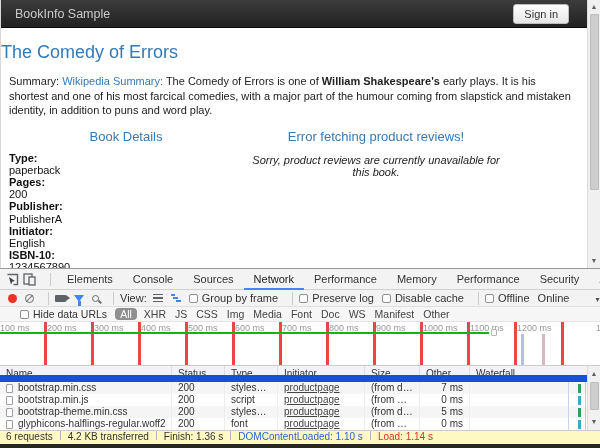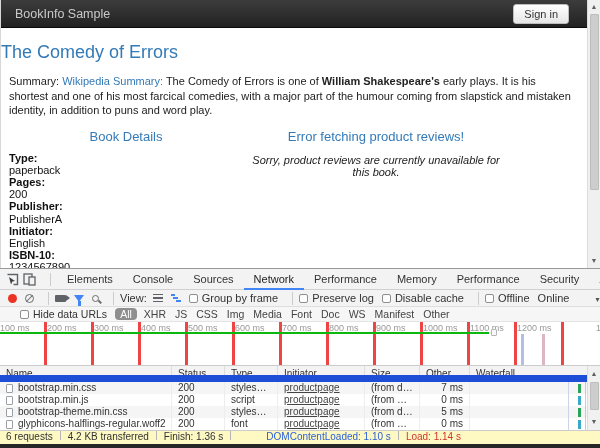--- a/index.html
+++ b/index.html
@@ -89,21 +89,21 @@
   .cell.wf{position:relative;border-right:none;}
   .wf-tick{position:absolute;left:108px;top:1.5px;width:3px;height:9px;background:#27a35d;}
   .ovl-dcl{position:absolute;top:0;bottom:0;left:568px;width:1px;background:#ccd3ea;}
   .ovl-load{position:absolute;top:0;bottom:0;left:585px;width:1px;background:#e6bcbc;}
   .tbl-scroll{position:absolute;top:0;right:0;bottom:0;width:13px;background:#f1f1f1;border-left:1px solid #dcdcdc;}
 
   
   .statusbar{height:14px;background:#fef9c3;border-top:1px solid #ccc;display:flex;align-items:flex-start;
              font-size:10px;color:#333;padding-left:6px;white-space:nowrap;}
   .ssep{width:1px;height:9px;background:#b5b5b5;margin:0 7px;flex:none;}
-  .st-dcl{color:#2b5fd9;margin-left:28px;}
+  .st-dcl{color:#2b5fd9;}
   .st-load{color:#d0342c;}
   .bottom-strip{height:4px;background:#262626;}
 </style>
 </head>
 <body>
 
 <div id="app">
 
   <div class="page-area">
     <div class="navbar">

